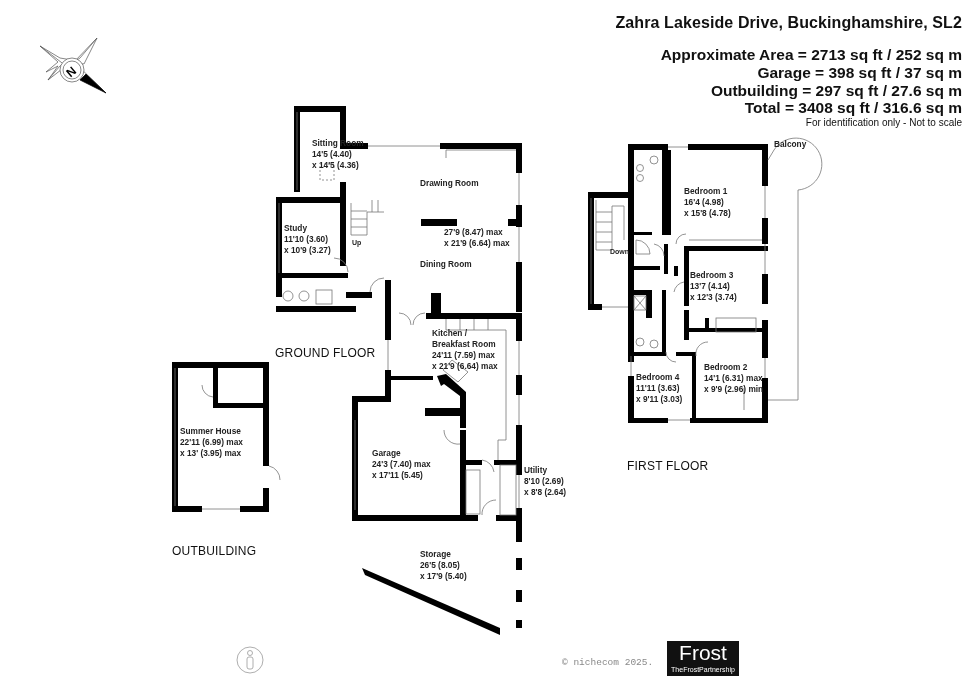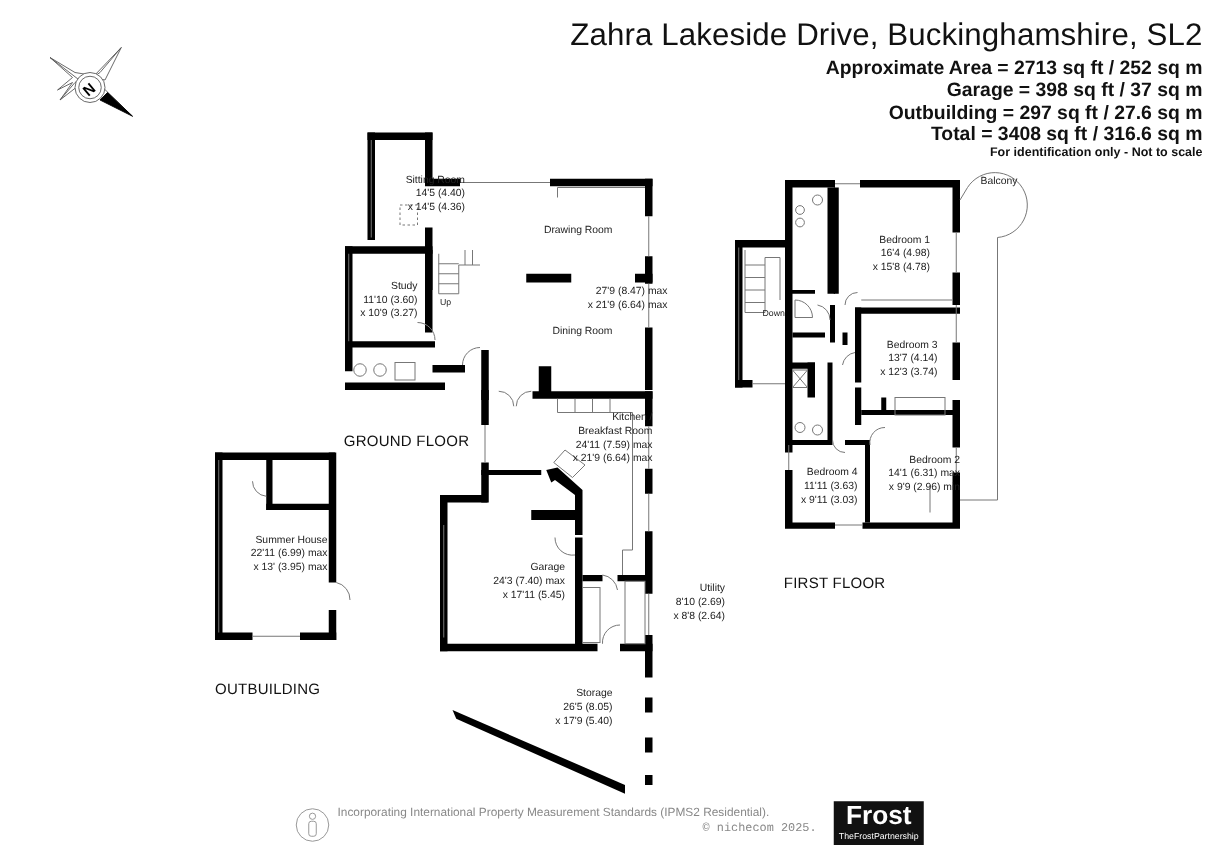--- a/index.html
+++ b/index.html
@@ -1,26 +1,26 @@
 <!DOCTYPE html>
 <html><head>
 <meta charset="utf-8">
 <style>
   html,body{margin:0;padding:0;background:#fff;}
   body{width:980px;height:693px;position:relative;overflow:hidden;font-family:"Liberation Sans",sans-serif;color:#111;}
-  .title{position:absolute;right:18px;top:14px;font-size:25px;font-weight:normal;letter-spacing:0.1px;}
+  .title{position:absolute;right:18px;top:14px;font-size:16px;font-weight:bold;letter-spacing:0.1px;}
   .area{position:absolute;right:18px;font-size:15.5px;text-align:right;font-weight:bold;}
-  .note{position:absolute;right:18px;top:117px;font-size:10px;font-weight:bold;}
+  .note{position:absolute;right:18px;top:117px;font-size:10px;}
   svg.plan{position:absolute;left:0;top:0;}
-  .lbl{position:absolute;font-size:8.3px;text-align:right;line-height:11px;color:#222;white-space:nowrap;}
+  .lbl{position:absolute;font-size:8.3px;text-align:left;line-height:11px;color:#222;white-space:nowrap;font-weight:bold;}
   .floor{position:absolute;font-size:12px;color:#111;letter-spacing:0.2px;margin-top:28px;}
   .footer{position:absolute;left:270px;top:645px;font-size:9.5px;color:#888;line-height:12px;}
   .copy{position:absolute;left:562px;top:657px;font-size:9.5px;color:#888;font-family:Liberation Mono, monospace;}
   .logo{position:absolute;left:667px;top:641px;width:72px;height:35px;background:#111;color:#fff;text-align:center;}
-  .logo .big{font-size:21px;font-weight:bold;line-height:24px;display:block;}
+  .logo .big{font-size:21px;font-weight:normal;line-height:24px;display:block;}
   .logo .small{font-size:7px;line-height:9px;display:block;}
 </style>
 </head>
 <body>
 
 <div class="title">Zahra Lakeside Drive, Buckinghamshire, SL2</div>
 <div class="area" style="top:46px">Approximate Area = 2713 sq ft / 252 sq m</div>
 <div class="area" style="top:64px">Garage = 398 sq ft / 37 sq m</div>
 <div class="area" style="top:82px">Outbuilding = 297 sq ft / 27.6 sq m</div>
 <div class="area" style="top:99px">Total = 3408 sq ft / 316.6 sq m</div>
@@ -291,19 +291,18 @@
 <div class="lbl" style="left:774px;top:139px;width:40px">Balcony</div>
 <div class="lbl" style="left:610px;top:246px;font-size:7px">Down</div>
 <div class="floor" style="left:627px;top:431px">FIRST FLOOR</div>
 
 <svg style="position:absolute;left:236px;top:644px" width="28" height="32">
   <circle cx="14" cy="16" r="13" fill="none" stroke="#999" stroke-width="0.8"></circle>
   <circle cx="14" cy="9" r="2.5" fill="none" stroke="#999" stroke-width="0.8"></circle>
   <rect x="11" y="13" width="6" height="12" rx="2" fill="none" stroke="#999" stroke-width="0.8"></rect>
 </svg>
 <div class="footer">
-  <div>Incorporating International Property Measurement Standards (IPMS2 Residential).</div>
 </div>
 <div class="copy">© nichecom 2025.</div>
 <div class="logo">
   <span class="big">Frost</span>
   <span class="small">TheFrostPartnership</span>
 </div>
 
 </body></html>

